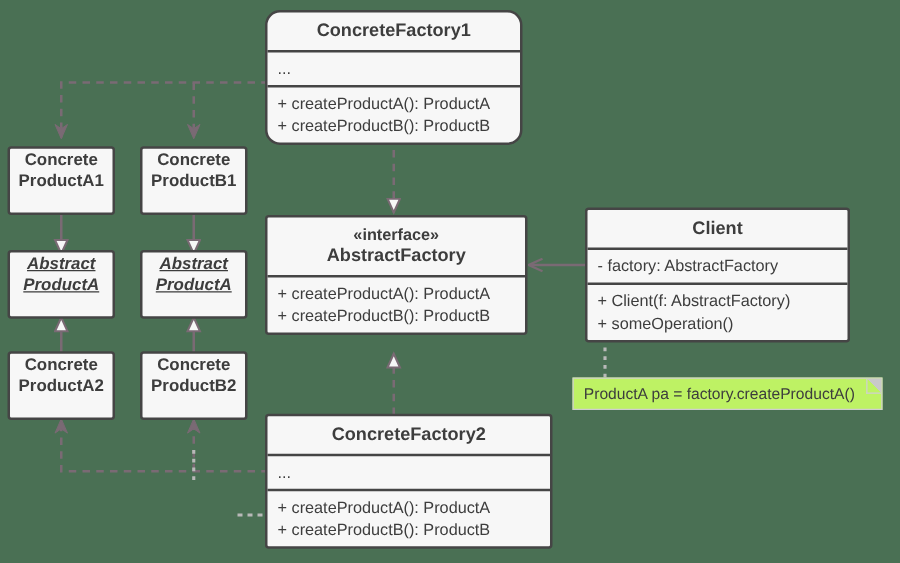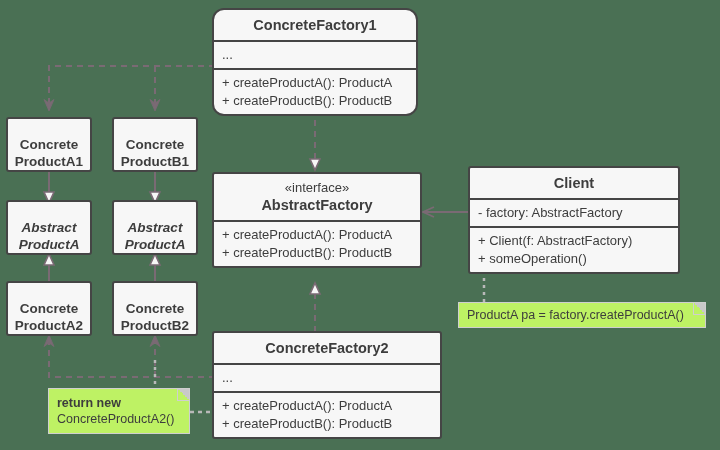--- a/index.html
+++ b/index.html
@@ -46,48 +46,49 @@
   .title {
     text-align: center;
     font-weight: bold;
     font-size: 14.5px;
     line-height: 18px;
     padding: 6px 8px;
   }
   .stereo {
     display: block;
     text-align: center;
-    font-weight: normal;
+    font-weight: bold;
     font-size: 13px;
     line-height: 16px;
   }
   .members {
     font-size: 13px;
     line-height: 18px;
   }
   .members div {
     white-space: nowrap;
   }
   .simple-box {
     position: absolute;
     background: #f7f7f7;
     border: 2px solid #454545;
     border-radius: 3px;
     box-sizing: border-box;
     display: flex;
-    align-items: flex-end;
+    align-items: flex-start;
     justify-content: center;
     text-align: center;
     color: #3d3d3d;
     font-size: 13.5px;
     line-height: 17px;
     font-weight: bold;
   }
   .simple-box.abstract {
     font-style: italic;
+    text-decoration: underline;
   }
   .note {
     position: absolute;
     background: #bef264;
     border: 1px solid #cfcfcf;
     box-sizing: border-box;
     color: #3d3d3d;
     font-size: 12.5px;
     line-height: 16px;
     padding: 4px 8px;
@@ -235,19 +236,14 @@
       <span>Concrete</span><br>
       <span>ProductB2</span>
     </div>
   </div>
 
   <div class="note" style="left:458px; top:302px; width:248px; height:26px;">
     <div class="note-fold"></div>
     <div>ProductA pa = factory.createProductA()</div>
   </div>
 
-  <div class="note" style="left:48px; top:388px; width:142px; height:46px;">
-    <div class="note-fold"></div>
-    <div class="b">return new</div>
-    <div>ConcreteProductA2()</div>
-  </div>
 
 </div>
 
 </body></html>

